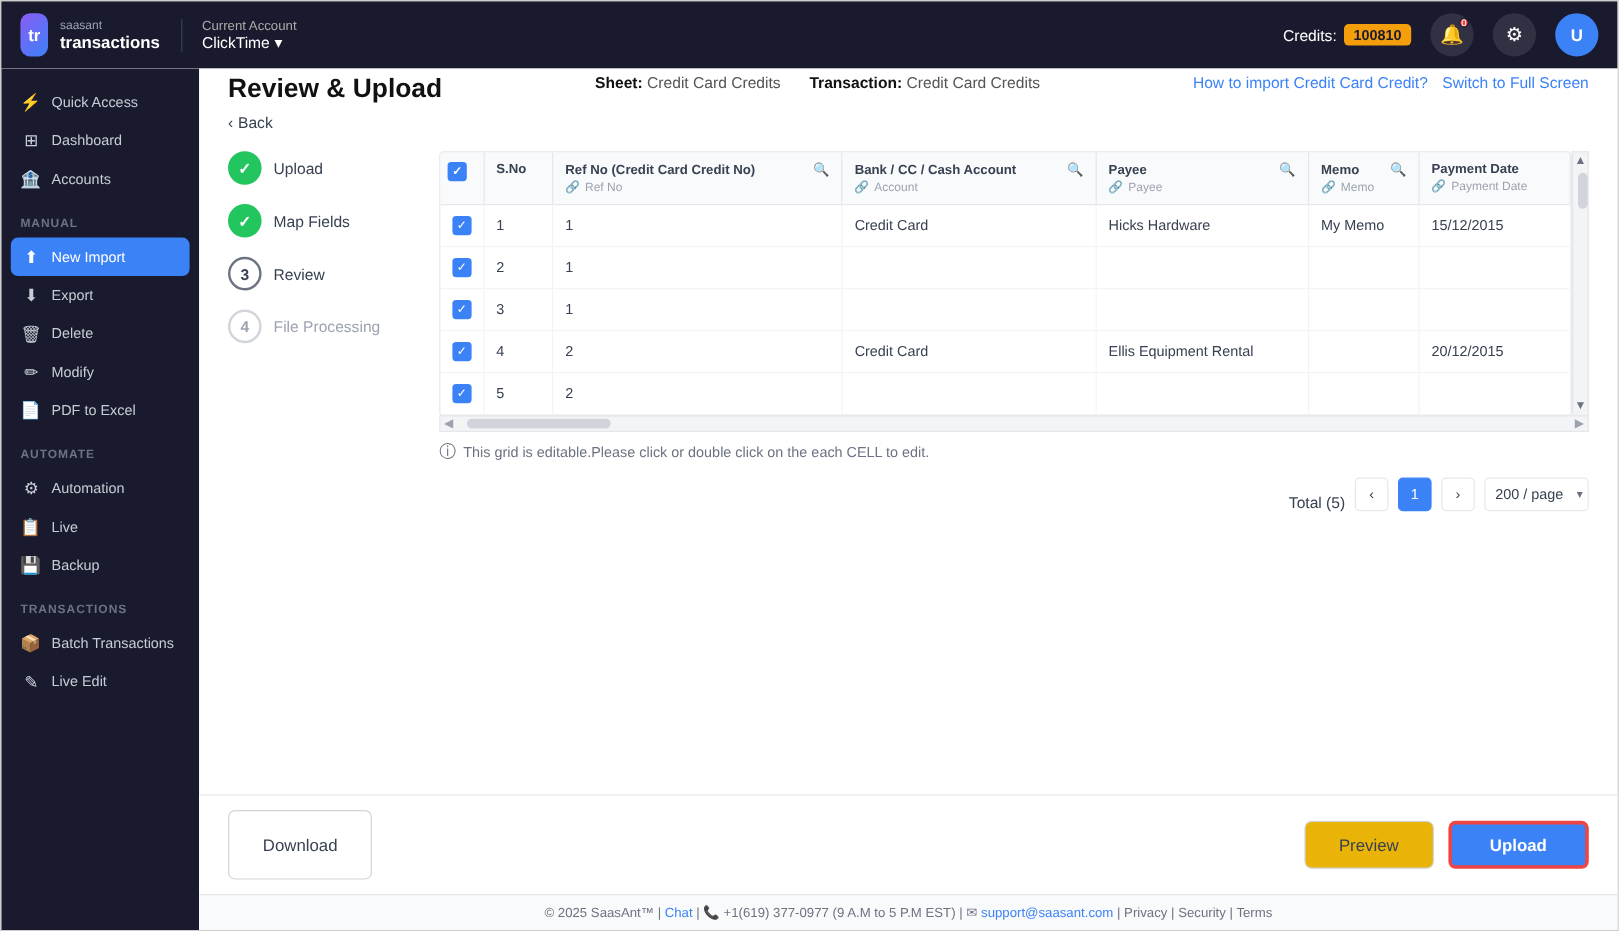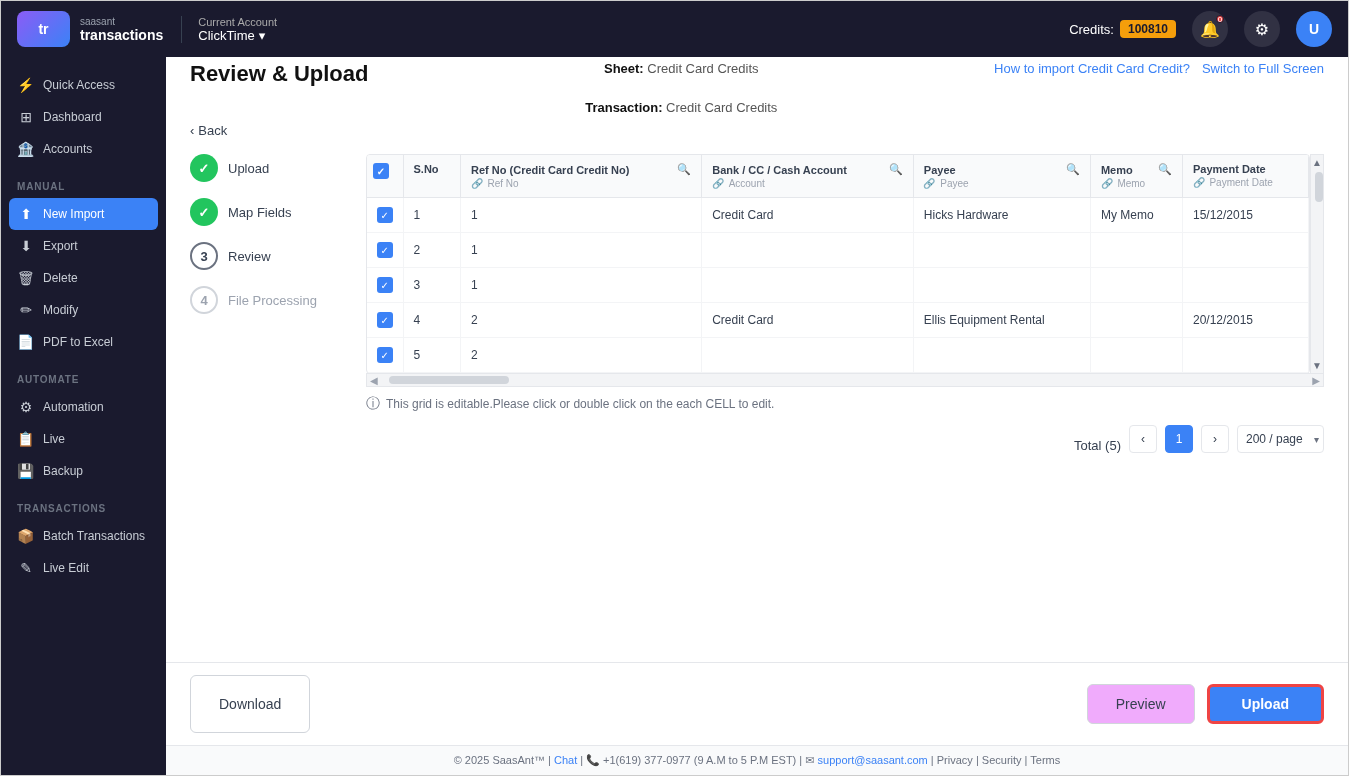--- a/index.html
+++ b/index.html
@@ -3,21 +3,21 @@
   <meta charset="utf-8">
   <style>
     * { box-sizing: border-box; margin: 0; padding: 0; }
     body { font-family: -apple-system, BlinkMacSystemFont, 'Segoe UI', sans-serif; font-size: 13px; background: #f5f5f5; color: #333; }
 
     .app-container { display: flex; flex-direction: column; height: 776px; width: 1349px; border: 1px solid #ccc; overflow: hidden; }
 
     
     .header { display: flex; align-items: center; justify-content: space-between; background: #1a1a2e; padding: 0 16px; height: 56px; flex-shrink: 0; }
     .logo-area { display: flex; align-items: center; gap: 10px; }
-    .logo-icon { width: 53px; height: 36px; background: linear-gradient(135deg, #8b5cf6, #3b82f6); border-radius: 8px; display: flex; align-items: center; justify-content: center; color: white; font-weight: bold; font-size: 14px; }
+    .logo-icon { width: 23px; height: 36px; background: linear-gradient(135deg, #8b5cf6, #3b82f6); border-radius: 8px; display: flex; align-items: center; justify-content: center; color: white; font-weight: bold; font-size: 14px; }
     .current-account { display: flex; flex-direction: column; margin-left: 20px; }
     .current-account-label { color: #aaa; font-size: 11px; }
     .current-account-name { color: white; font-size: 13px; display: flex; align-items: center; gap: 4px; cursor: pointer; }
     .header-right { display: flex; align-items: center; gap: 16px; }
     .credits-badge { display: flex; align-items: center; gap: 6px; color: white; font-size: 13px; }
     .credits-value { background: #f59e0b; color: #1a1a2e; padding: 2px 8px; border-radius: 4px; font-weight: bold; font-size: 12px; }
     .icon-btn { width: 36px; height: 36px; border-radius: 50%; background: rgba(255,255,255,0.1); border: none; cursor: pointer; display: flex; align-items: center; justify-content: center; color: white; font-size: 16px; position: relative; }
     .notif-dot { position: absolute; top: 4px; right: 4px; width: 8px; height: 8px; background: #ef4444; border-radius: 50%; border: 1px solid #1a1a2e; font-size: 8px; display: flex; align-items: center; justify-content: center; color: white; }
     .avatar { width: 36px; height: 36px; border-radius: 50%; background: #3b82f6; display: flex; align-items: center; justify-content: center; color: white; font-weight: bold; font-size: 14px; cursor: pointer; }
 
@@ -33,21 +33,21 @@
     .sidebar-item .item-icon { font-size: 14px; width: 18px; text-align: center; }
     .sidebar-item .item-label { font-size: 12px; }
 
     
     .content { flex: 1; background: white; display: flex; flex-direction: column; overflow: hidden; }
     .content-inner { flex: 1; overflow-y: auto; padding: 4px 24px; }
 
     
     .page-header { display: flex; align-items: flex-start; justify-content: space-between; margin-bottom: 8px; }
     .page-title { font-size: 22px; font-weight: 700; color: #111; }
-    .page-meta { display: flex; gap: 24px; align-items: center; font-size: 13px; color: #555; flex-direction: column; }
+    .page-meta { display: flex; gap: 24px; align-items: center; font-size: 13px; color: #555; }
     .page-meta span strong { color: #111; }
     .page-description { font-size: 13px; color: #666; margin-bottom: 12px; }
     .help-links { display: flex; flex-direction: row; align-items: flex-start; gap: 12px; }
     .help-link { color: #3b82f6; font-size: 13px; cursor: pointer; text-decoration: none; }
 
     
     .back-link { display: flex; align-items: center; gap: 4px; color: #374151; font-size: 13px; cursor: pointer; margin-bottom: 16px; }
 
     
     .stepper { display: flex; flex-direction: column; gap: 16px; padding-right: 16px; width: 160px; flex-shrink: 0; }
@@ -82,21 +82,21 @@
     .pg-btn { width: 28px; height: 28px; border: 1px solid #e5e7eb; border-radius: 4px; background: white; cursor: pointer; display: flex; align-items: center; justify-content: center; font-size: 12px; color: #374151; }
     .pg-btn.active-page { background: #3b82f6; color: white; border-color: #3b82f6; }
     .pg-select { height: 28px; border: 1px solid #e5e7eb; border-radius: 4px; padding: 0 8px; font-size: 12px; color: #374151; cursor: pointer; appearance: none; background: white; padding-right: 20px; }
     .pg-select-wrap { position: relative; display: inline-flex; align-items: center; }
     .pg-select-wrap::after { content: '▾'; position: absolute; right: 5px; font-size: 10px; color: #6b7280; pointer-events: none; }
 
     
     .bottom-bar { display: flex; justify-content: space-between; align-items: center; padding: 12px 24px; border-top: 1px solid #e5e7eb; background: white; flex-shrink: 0; }
     .download-btn { padding: 20px 28px; border: 1px solid #d1d5db; border-radius: 6px; background: white; color: #374151; font-size: 14px; cursor: pointer; font-weight: 500; }
     .right-btns { display: flex; gap: 12px; }
-    .preview-btn { padding: 9px 28px; border: 1px solid #d1d5db; border-radius: 6px; background: #f0abfc; color: #374151; font-size: 14px; cursor: pointer; font-weight: 500; }
+    .preview-btn { padding: 9px 28px; border: 1px solid #d1d5db; border-radius: 6px; background: #eab308; color: #374151; font-size: 14px; cursor: pointer; font-weight: 500; }
     .upload-btn { padding: 9px 32px; border: 3px solid #ef4444; border-radius: 6px; background: #3b82f6; color: white; font-size: 14px; cursor: pointer; font-weight: 600; }
 
     
     .footer { background: #f9fafb; border-top: 1px solid #e5e7eb; padding: 8px 24px; text-align: center; color: #6b7280; font-size: 11px; flex-shrink: 0; }
 
     .col-search-icon { color: #9ca3af; font-size: 11px; cursor: pointer; }
     .link-icon { color: #9ca3af; font-size: 10px; }
   </style>
 </head>
 <body>

